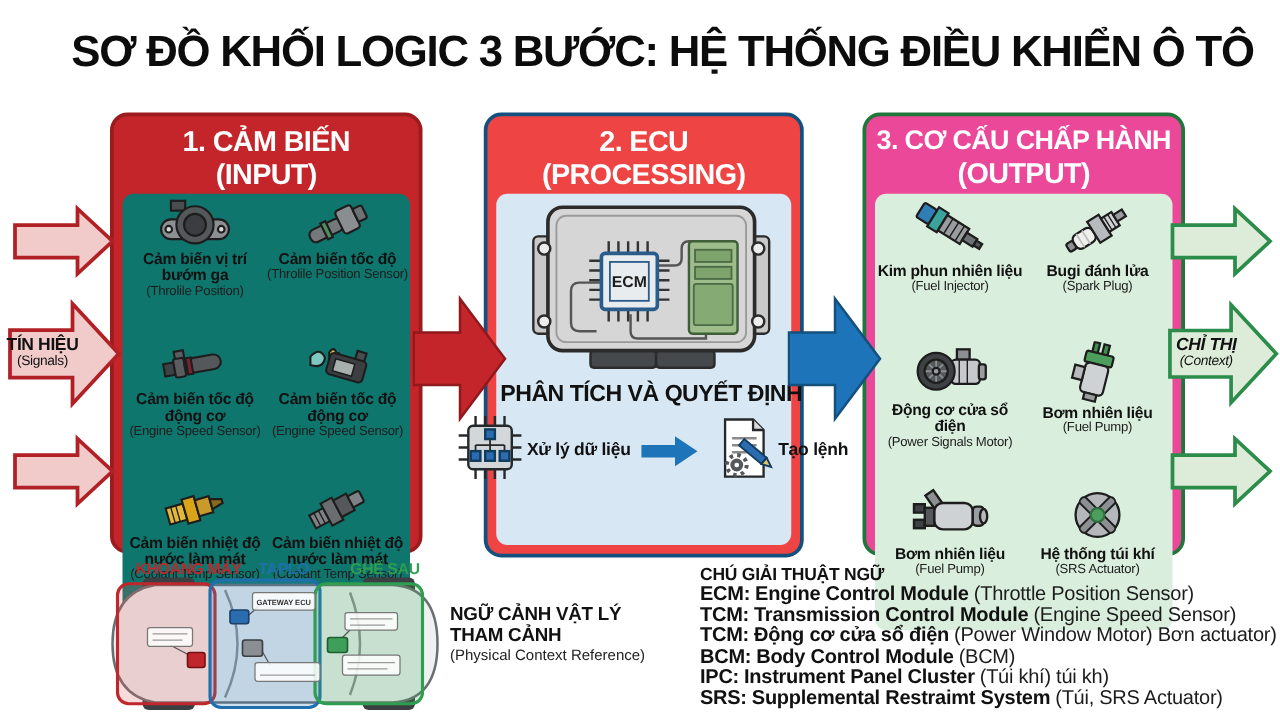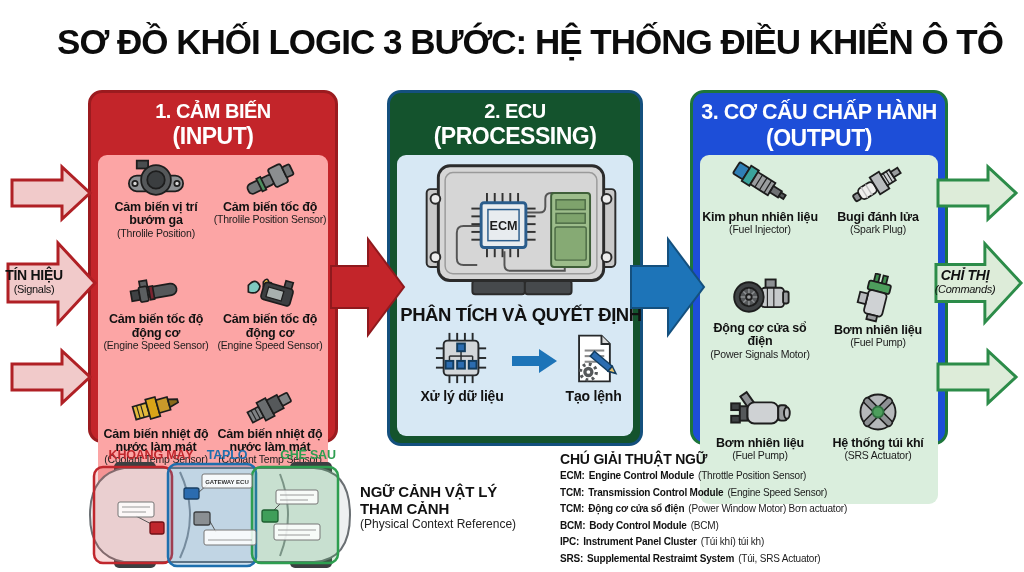--- a/index.html
+++ b/index.html
@@ -4,61 +4,61 @@
 <style>
   html,body{margin:0;padding:0;background:#ffffff;}
   .canvas{position:relative;width:1024px;height:572px;background:#ffffff;overflow:hidden;
           font-family:"Liberation Sans","DejaVu Sans",sans-serif;color:#111;}
   .title{position:absolute;left:0;right:0;top:22px;text-align:center;
          font-size:35px;font-weight:bold;letter-spacing:-1px;color:#0c0c0c;white-space:nowrap;padding-left:36px;}
 
   
   .panel{position:absolute;border-radius:14px;box-sizing:border-box;}
   .panel-header{text-align:center;color:#fff;font-weight:bold;line-height:1.15;padding-top:7px;}
-  .panel-header .l1{font-size:20px;letter-spacing:-0.5px;}
+  .panel-header .l1{font-size:23px;letter-spacing:-0.5px;}
   .panel-header .l2{font-size:23px;letter-spacing:-0.5px;}
   .panel-body{position:absolute;left:7px;right:7px;top:62px;bottom:7px;border-radius:9px;box-sizing:border-box;padding-left:12px;}
 
   #panel-input{left:88px;top:90px;width:250px;height:353px;background:#c3252a;border:3px solid #9b1b1f;}
-  #panel-input .panel-body{background:#fca5a5;}
-  #panel-processing{left:387px;top:90px;width:256px;height:356px;background:#14532d;border:3px solid #14507e;}
+  #panel-input .panel-body{background:#0f766e;}
+  #panel-processing{left:387px;top:90px;width:256px;height:356px;background:#ef4444;border:3px solid #14507e;}
   #panel-processing .panel-body{background:#d7e8f4;display:flex;flex-direction:column;align-items:center;}
-  #panel-output{left:690px;top:90px;width:258px;height:355px;background:#1d4ed8;border:3px solid #1e763b;}
+  #panel-output{left:690px;top:90px;width:258px;height:355px;background:#ec4899;border:3px solid #1e763b;}
   #panel-output .panel-body{background:#daeedd;}
   #panel-output .panel-header .l1{font-size:21.5px;}
 
   .item-grid{display:grid;grid-template-columns:1fr 1fr;grid-template-rows:repeat(3,1fr);
              height:100%;padding:2px 1px;box-sizing:border-box;}
   .item{display:flex;flex-direction:column;align-items:center;justify-content:flex-start;overflow:visible;}
   .item svg{display:block;margin-top:1px;}
   .item-label{font-size:12.5px;font-weight:bold;text-align:center;line-height:1.07;letter-spacing:-0.2px;margin-top:1px;}
   .item-sub{font-size:10.5px;text-align:center;line-height:1.05;letter-spacing:-0.2px;color:#1c1c1c;}
 
   
   .ecu-art{margin-top:3px;}
   .proc-heading{font-size:18.5px;font-weight:bold;letter-spacing:-0.4px;margin-top:4px;white-space:nowrap;}
   .steps{display:flex;align-items:flex-start;justify-content:center;gap:8px;margin-top:4px;}
-  .step{display:flex;flex-direction:column;align-items:center;}
+  .step{display:flex;flex-direction:row;align-items:center;}
   .step-label{font-size:14px;font-weight:bold;margin-top:2px;letter-spacing:-0.2px;white-space:nowrap;}
   .step-arrow{margin-top:18px;}
 
   
   .flow{position:absolute;}
   .flow-text{position:absolute;text-align:center;line-height:1.1;}
   .flow-text .big{font-size:14px;font-weight:bold;letter-spacing:-0.3px;}
   .flow-text .small{font-size:11px;letter-spacing:-0.3px;}
 
   
   .zone-label{position:absolute;font-size:12.5px;font-weight:bold;text-align:center;letter-spacing:-0.2px;}
   .context-text{position:absolute;left:360px;top:484px;line-height:1.12;}
   .context-text .ct1{font-size:15px;font-weight:bold;letter-spacing:-0.2px;}
   .context-text .ct2{font-size:12px;color:#222;}
   .legend{position:absolute;left:560px;top:451px;width:450px;}
   .legend-title{font-size:14px;font-weight:bold;letter-spacing:-0.2px;margin-bottom:1px;}
-  .legend-line{font-size:10px;line-height:16.6px;white-space:nowrap;letter-spacing:-0.2px;}
+  .legend-line{font-size:16px;line-height:16.6px;white-space:nowrap;letter-spacing:-0.2px;}
   .lg-abbr,.lg-name{font-weight:bold;margin-right:4px;}
   .lg-note{font-weight:normal;color:#1c1c1c;}
 </style>
 </head>
 <body>
 
 <div class="canvas">
 
   <div class="title">SƠ ĐỒ KHỐI LOGIC 3 BƯỚC: HỆ THỐNG ĐIỀU KHIỂN Ô TÔ</div>
 
@@ -422,21 +422,21 @@
     <polygon points="2,17 52,17 52,4 80,30 52,56 52,43 2,43" fill="#ddecd9" stroke="#2c8c49" stroke-width="3"></polygon>
   </svg>
   <svg class="flow" style="left:934px;top:237px;" width="90" height="92" viewBox="0 0 92 92">
     <polygon points="2,27 52,27 52,6 89,46 52,86 52,65 2,65" fill="#ddecd9" stroke="#2c8c49" stroke-width="3"></polygon>
   </svg>
   <svg class="flow" style="left:936px;top:347px;" width="84" height="60" viewBox="0 0 84 60">
     <polygon points="2,17 52,17 52,4 80,30 52,56 52,43 2,43" fill="#ddecd9" stroke="#2c8c49" stroke-width="3"></polygon>
   </svg>
   <div class="flow-text" style="left:934px;top:268px;width:62px;font-style:italic;">
     <div class="big">CHỈ THỊ</div>
-    <div class="small">(Commands)</div>
+    <div class="small">(Context)</div>
   </div>
 
   <div class="zone-label" style="left:96px;top:448px;width:110px;color:#c0272d;">KHOANG MÁY</div>
   <div class="zone-label" style="left:192px;top:448px;width:70px;color:#1e6fae;">TAPLO</div>
   <div class="zone-label" style="left:268px;top:448px;width:80px;color:#2e9e50;">GHẾ SAU</div>
 
   <svg style="position:absolute;left:84px;top:460px;" width="278" height="110" viewBox="0 0 278 110">
     <g>
       <rect x="30" y="2" width="42" height="15" rx="5" fill="#3c3f41"></rect>
       <rect x="30" y="93" width="42" height="15" rx="5" fill="#3c3f41"></rect>

